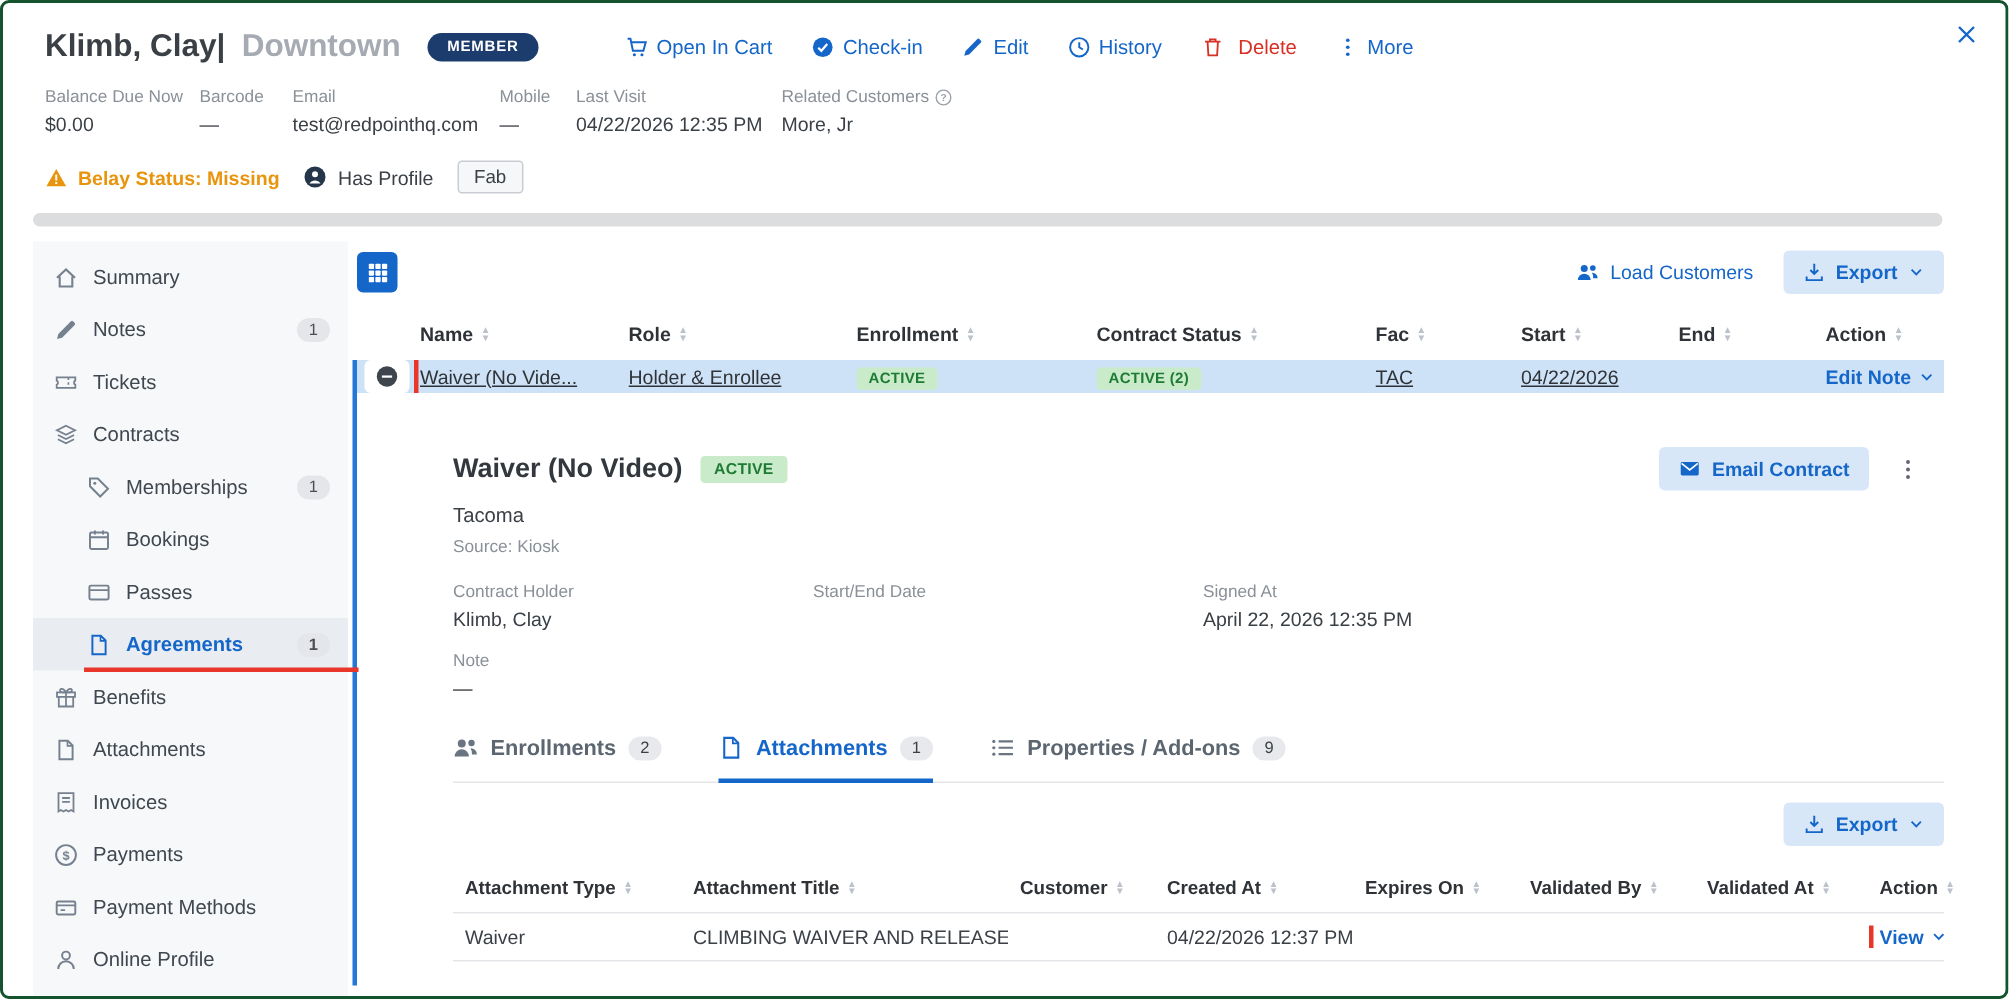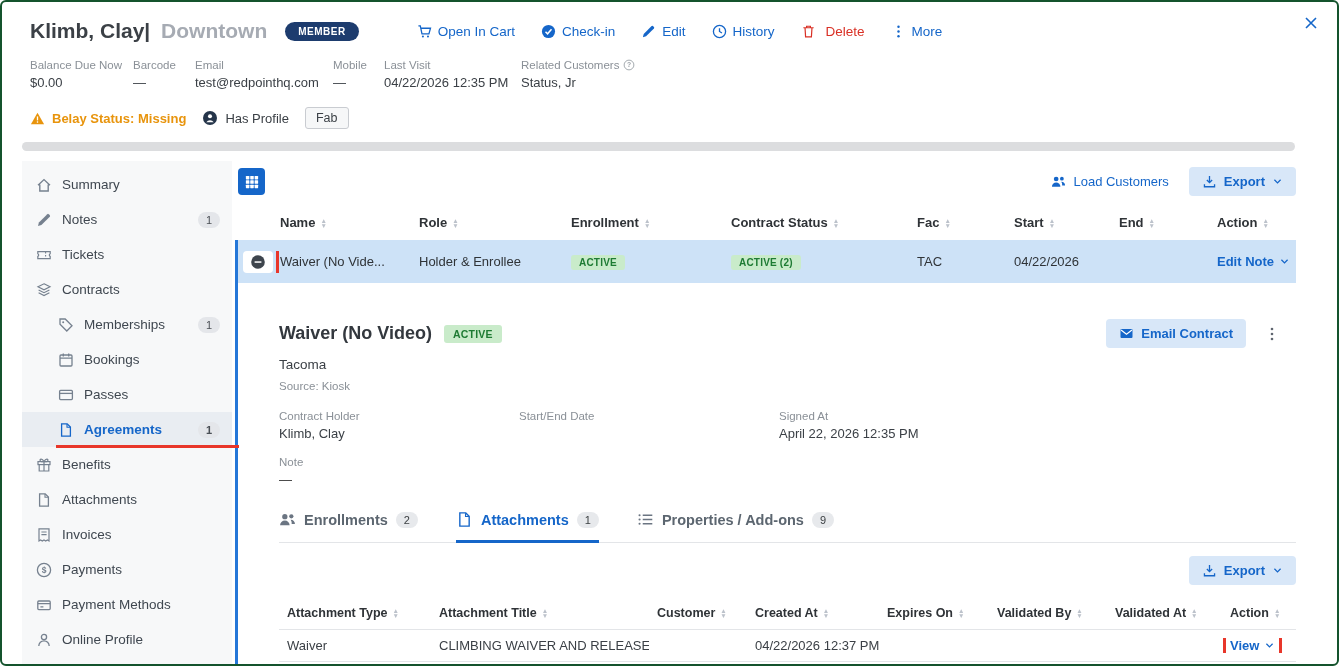--- a/index.html
+++ b/index.html
@@ -68,32 +68,32 @@
   .btn-blue{display:inline-flex;gap:7px;align-items:center;background:#d8e7f8;color:#1566c9;font-weight:bold;
     font-size:13px;border:none;border-radius:4px;padding:7px 13px;cursor:pointer;font-family:inherit;}
   .chev-sm{width:11px;height:11px;}
 
   
   .cgrid{display:grid;grid-template-columns:42px 139px 152px 160px 186px 97px 105px 98px minmax(0,1fr);align-items:center;}
   .ct-head{padding:7px 0;font-size:13px;font-weight:bold;color:#2f3337;}
   .hcell{display:flex;align-items:center;white-space:nowrap;cursor:pointer;}
   .sort{display:inline-flex;flex-direction:column;margin-left:5px;color:#bcc2cb;font-size:6.5px;line-height:5px;}
   .expanded-group{margin-left:-3px;border-left:3px solid #2577d8;margin-top:3px;}
-  .crow{background:#cde2f7;height:43px;font-size:13px;color:#2f3337;}
+  .crow{background:#cde2f7;height:22px;font-size:13px;color:#2f3337;text-decoration:underline;}
   .crow .ccell{white-space:nowrap;overflow:hidden;}
   .expander-wrap{width:30px;height:22px;background:#fff;border-radius:4px;display:flex;align-items:center;
     justify-content:center;margin-left:5px;position:relative;cursor:pointer;}
   .expander-wrap .icon{width:16px;height:16px;color:#3e454d;}
   .anno-expander{position:absolute;left:-8px;top:-9px;width:38px;height:34px;border:3px solid #e8362a;pointer-events:none;}
   .badge-green{display:inline-block;background:#c9ebca;color:#1e7b33;font-size:10px;font-weight:bold;
     padding:2px 8px;border-radius:3px;letter-spacing:.2px;white-space:nowrap;}
   .blue-action{color:#1566c9;font-weight:bold;font-size:13px;display:inline-flex;align-items:center;gap:5px;cursor:pointer;text-decoration:none;}
 
   
-  .detail{padding:36px 0 16px 41px;}
+  .detail{padding:36px 0 16px 64px;}
   .d-head{display:flex;justify-content:space-between;align-items:center;padding-right:16px;}
   .d-title-wrap{display:flex;align-items:center;gap:12px;}
   .d-head h2{margin:0;font-size:18px;color:#33383e;}
   .badge-green.lg{font-size:10.5px;padding:3px 9px;}
   .d-head-right{display:flex;align-items:center;}
   .kebab{color:#5f6670;width:16px;height:16px;margin-left:18px;cursor:pointer;}
   .d-fac{font-size:13.5px;color:#3b4046;margin-top:9px;}
   .d-src{font-size:11.5px;color:#8a9097;margin-top:8px;}
   .d-fields{display:flex;margin-top:18px;}
   .df1{width:240px}.df2{width:260px}.df3{flex:1}
@@ -227,21 +227,21 @@
     <div class="f">
       <span class="lbl">
         <span>Related Customers</span>
         <span class="icon q">
             <svg viewBox="0 0 16 16">
               <circle cx="8" cy="8" r="6.5" fill="none" stroke="currentColor" stroke-width="1.2"></circle>
               <text x="8" y="11.3" text-anchor="middle" font-size="9" font-weight="bold" fill="currentColor">?</text>
             </svg>
           </span>
       </span>
-      <span class="val link">Status, Jr</span>
+      <span class="val link">More, Jr</span>
     </div>
   </section>
 
   <section class="alert-row">
     <span class="warn">
       <span class="icon">
           <svg viewBox="0 0 16 16">
             <path d="M8 1.8L15 14H1z" fill="currentColor"></path>
             <rect x="7.3" y="5.8" width="1.4" height="4.2" fill="#fff"></rect>
             <rect x="7.3" y="11" width="1.4" height="1.5" fill="#fff"></rect>

